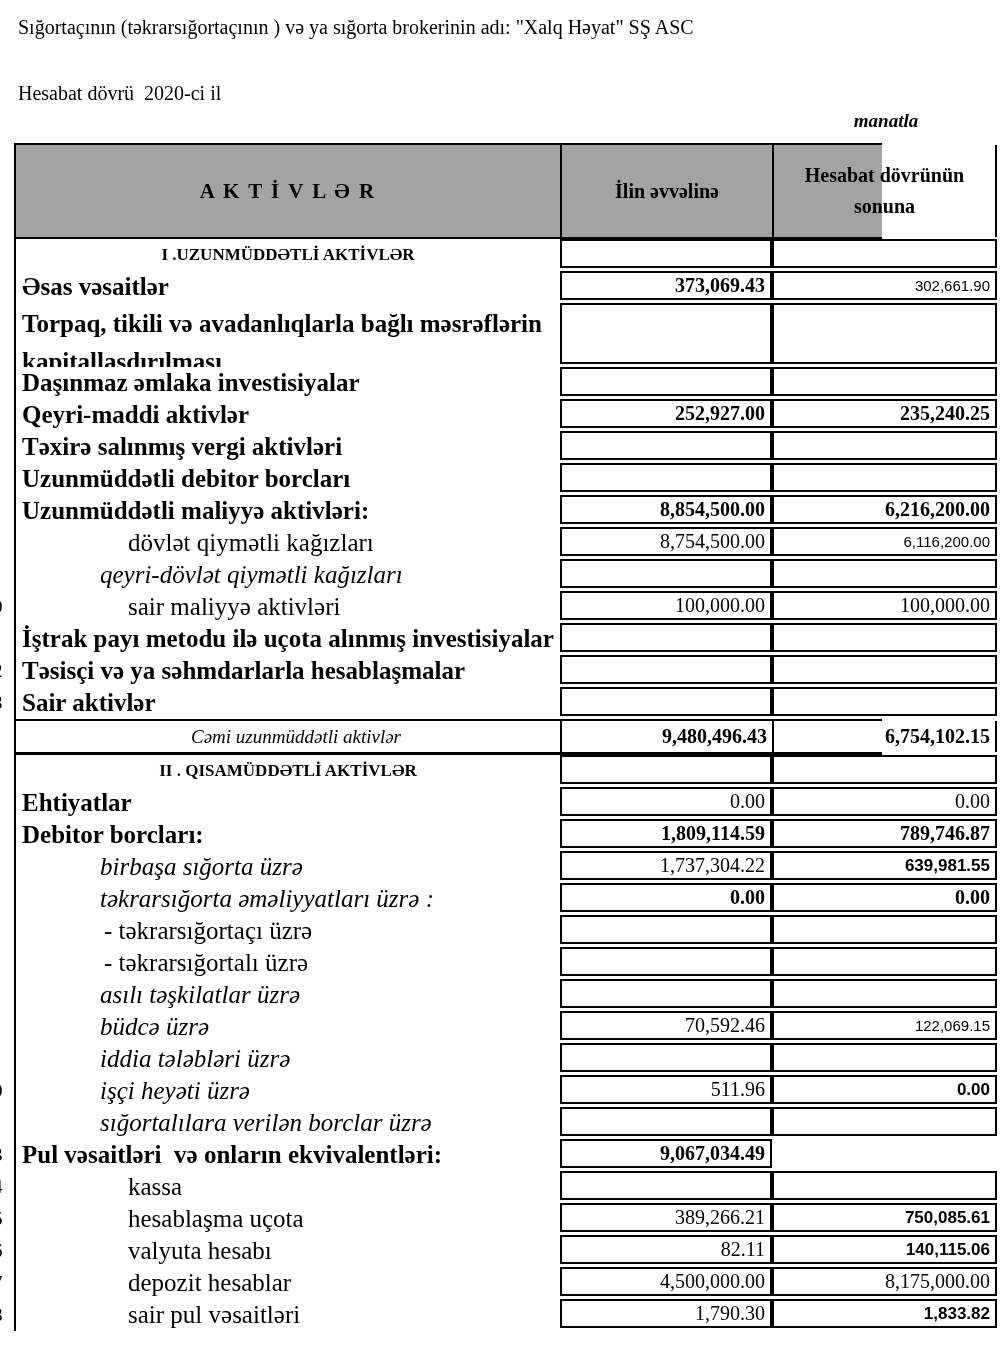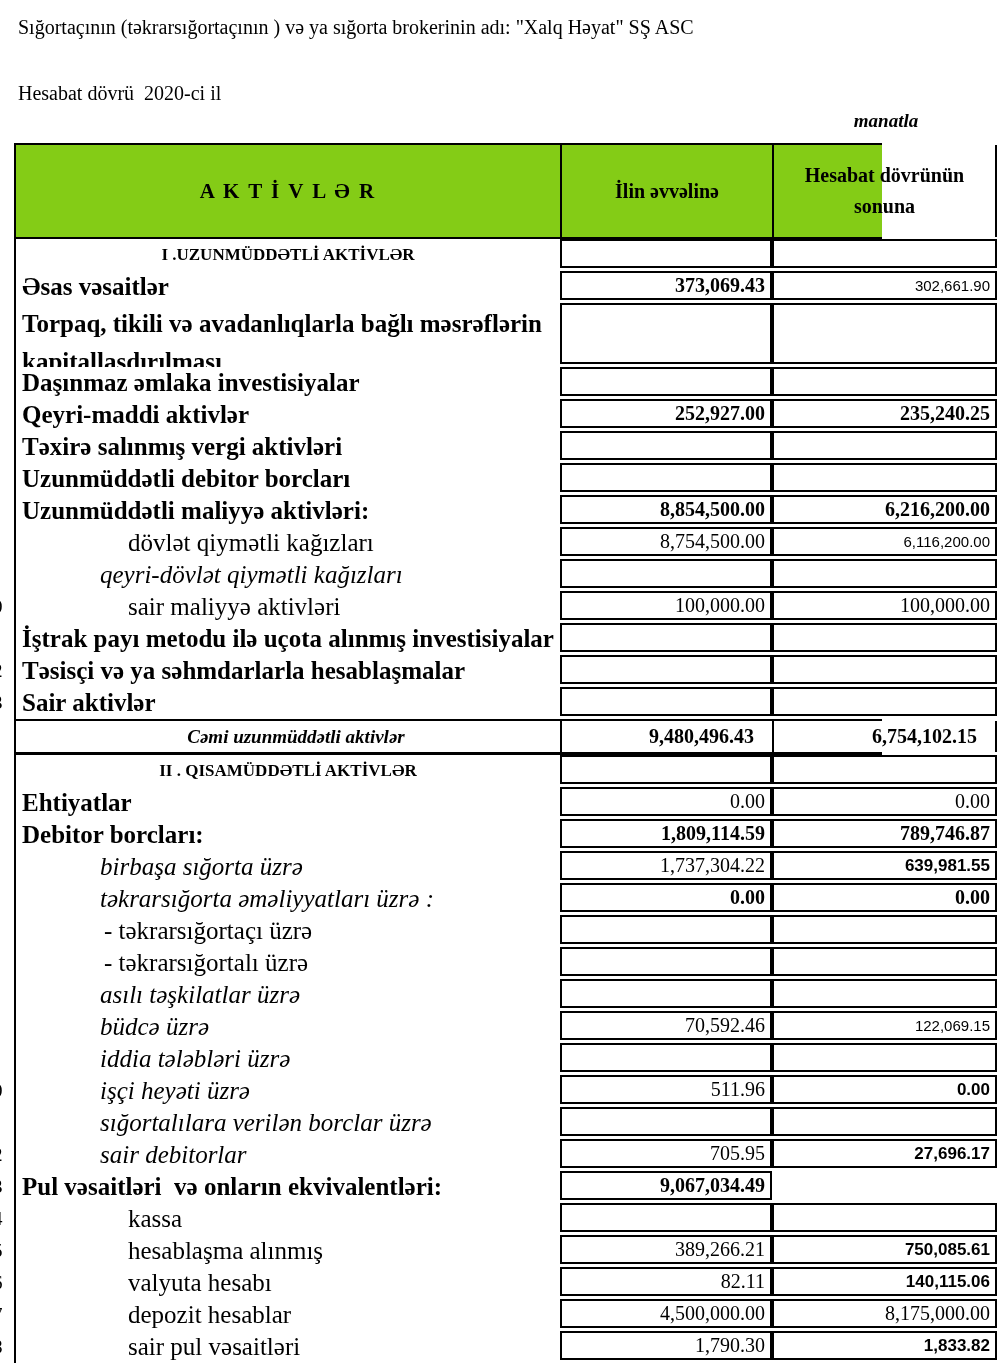--- a/index.html
+++ b/index.html
@@ -12,21 +12,21 @@
     font-family: "Liberation Serif", serif;
   }
   .hdr-line1 { position: absolute; left: 18px; top: 16px; font-size: 20px; white-space: pre; }
   .hdr-line2 { position: absolute; left: 18px; top: 82px; font-size: 20px; white-space: pre; }
   .manatla   { position: absolute; left: 843px; top: 110px; width: 86px; text-align: center;
                font-size: 19px; font-weight: bold; font-style: italic; }
 
   .table {
     position: absolute; left: 14px; top: 143px; width: 868px;
     border-top: 2px solid #000; border-left: 2px solid #000;
-    background: #84cc16;
+    background: #a3a3a3;
   }
   .thead {
     display: grid; grid-template-columns: 544px 212px 225px;
     height: 94px; border-bottom: 2px solid #000;
   }
   .th { display: flex; align-items: center; justify-content: center;
         font-weight: bold; font-size: 20px; text-align: center; }
   .th.c1 { font-size: 21px; letter-spacing: 2px; }
   .th.c2 { border-left: 2px solid #000; }
   .th.c3 { border-left: 2px solid #000; border-right: 2px solid #000;
@@ -52,24 +52,24 @@
           display: flex; align-items: center; justify-content: flex-end;
           padding-right: 5px; }
   .row.tall .vbox { height: 61px; }
 
   .v-serif      { font-size: 20px; }
   .v-serif-bold { font-size: 20px; font-weight: bold; }
   .v-sans       { font-family: "Liberation Sans", sans-serif; font-size: 15px; }
   .v-sans-bold  { font-family: "Liberation Sans", sans-serif; font-size: 17px; font-weight: bold; }
 
   .row.total { height: 36px; border-top: 2px solid #000; border-bottom: 3px solid #000; }
-  .row.total .lbl { justify-content: center; padding-left: 16px; font-weight: bold;
+  .row.total .lbl { justify-content: center; padding-left: 16px; font-weight: normal;
                     font-style: italic; font-size: 19px; }
   .row.total .tval { border-left: 2px solid #000; display: flex; align-items: center;
-                     justify-content: flex-end; padding-right: 18px; }
+                     justify-content: flex-end; padding-right: 5px; }
   .row.total .tval.last { border-right: 2px solid #000; }
 
   .num { position: absolute; left: -23px; top: 0; height: 100%; width: 14px;
          display: flex; align-items: center; font-size: 19px; overflow: visible; }
 </style>
 </head>
 <body>
 
 <div class="hdr-line1">Sığortaçının (təkrarsığortaçının ) və ya sığorta brokerinin adı: "Xalq Həyat" SŞ ASC</div>
 <div class="hdr-line2">Hesabat dövrü  2020-ci il</div>
@@ -367,30 +367,20 @@
 
     <div class="lbl ind1">sığortalılara verilən borclar üzrə</div>
     <div class="vcell">
           <div class="vbox"></div>
         </div>
     <div class="vcell">
           <div class="vbox"></div>
         </div>
   </div>
 
-  <div class="row">
-    <span class="num">2</span>
-    <div class="lbl ind1">sair debitorlar</div>
-    <div class="vcell">
-          <div class="vbox v-serif">705.95</div>
-        </div>
-    <div class="vcell">
-          <div class="vbox v-sans-bold">27,696.17</div>
-        </div>
-  </div>
 
   <div class="row">
     <span class="num">3</span>
     <div class="lbl b">Pul vəsaitləri  və onların ekvivalentləri:</div>
     <div class="vcell">
           <div class="vbox v-serif-bold">9,067,034.49</div>
         </div>
   </div>
 
   <div class="row">
@@ -399,21 +389,21 @@
     <div class="vcell">
           <div class="vbox"></div>
         </div>
     <div class="vcell">
           <div class="vbox"></div>
         </div>
   </div>
 
   <div class="row">
     <span class="num">5</span>
-    <div class="lbl ind2">hesablaşma alınmış</div>
+    <div class="lbl ind2">hesablaşma uçota</div>
     <div class="vcell">
           <div class="vbox v-serif">389,266.21</div>
         </div>
     <div class="vcell">
           <div class="vbox v-sans-bold">750,085.61</div>
         </div>
   </div>
 
   <div class="row">
     <span class="num">6</span>

